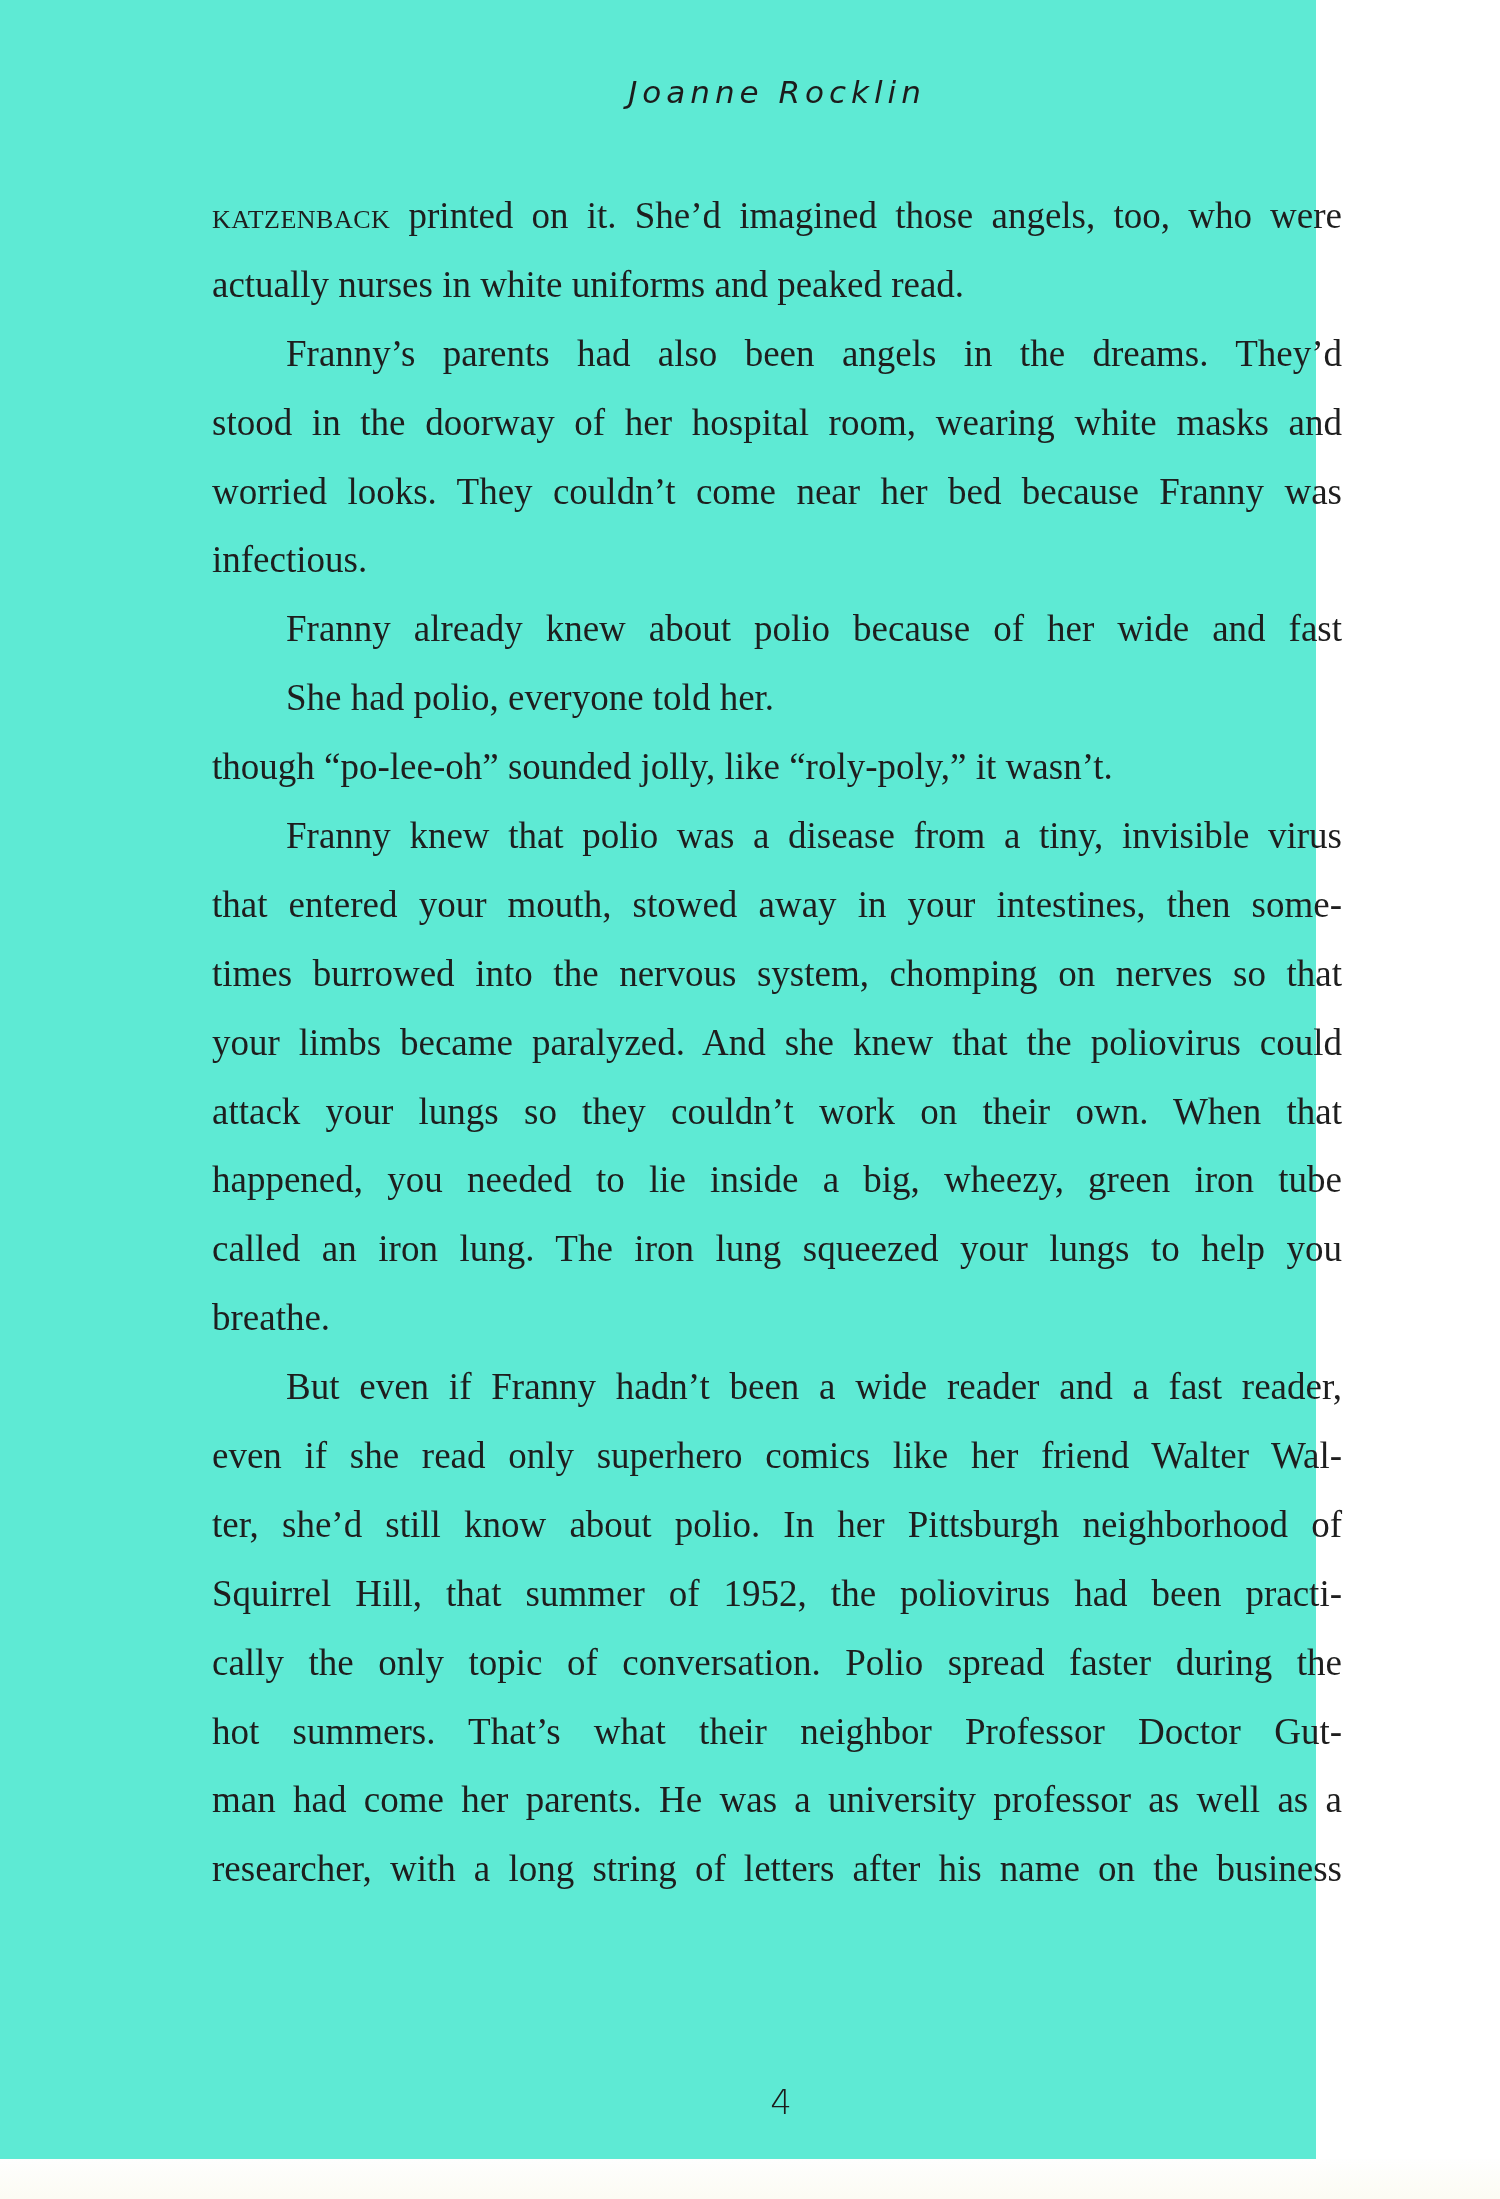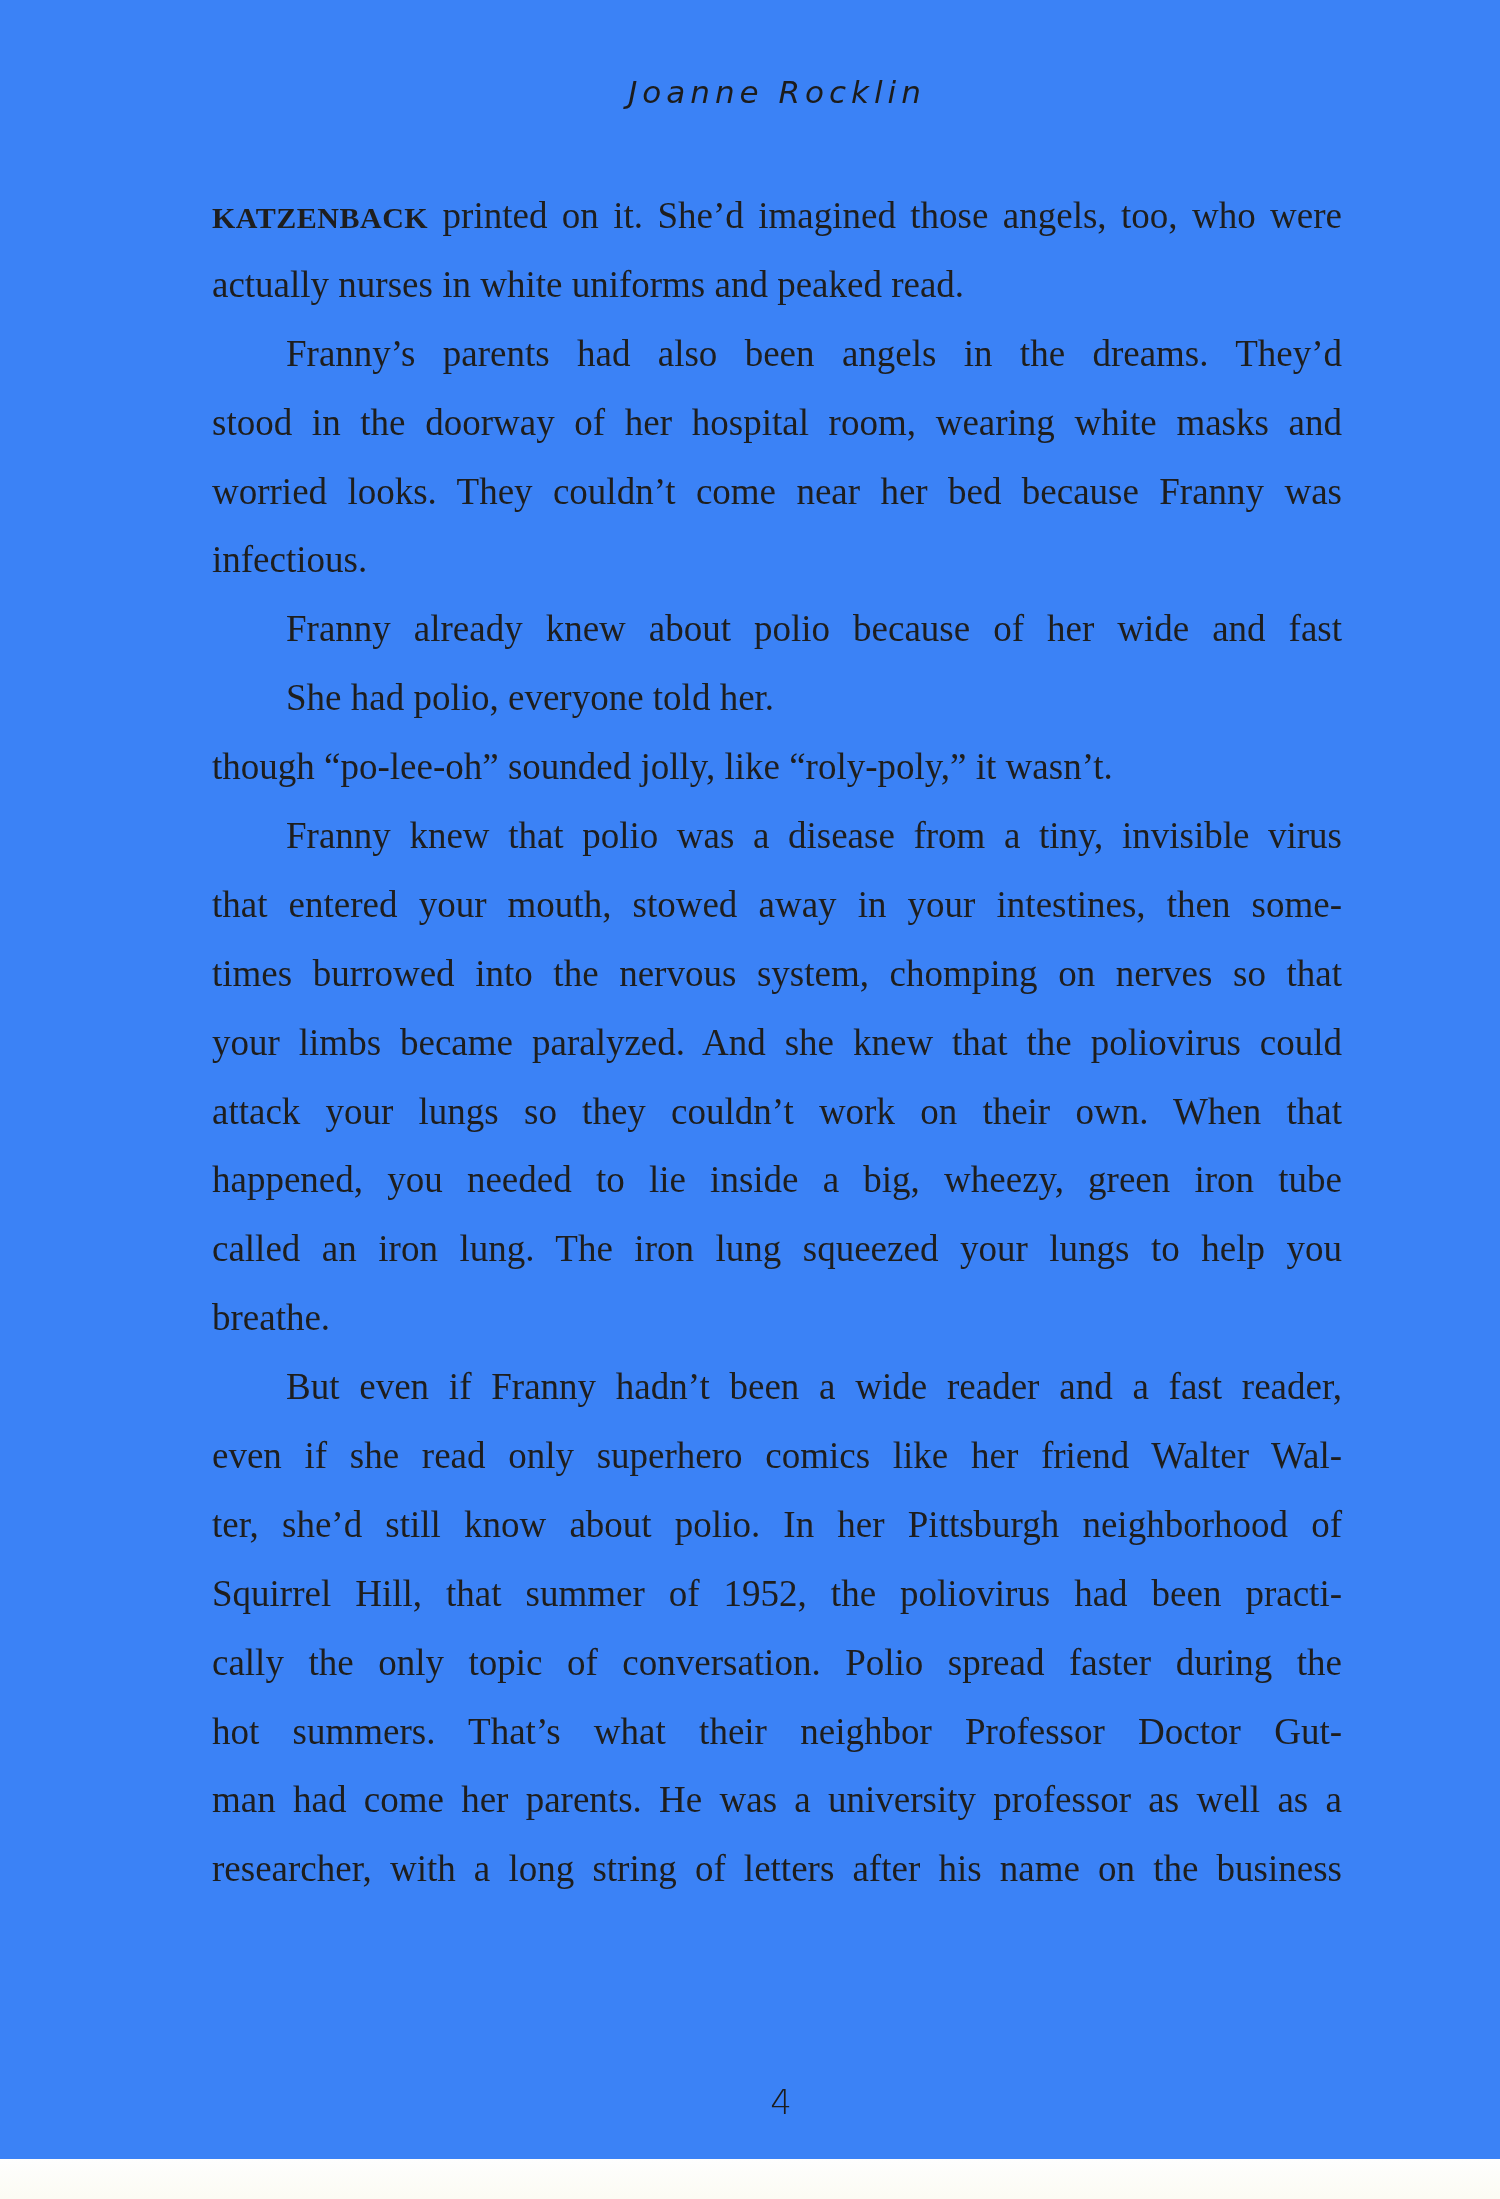--- a/index.html
+++ b/index.html
@@ -1,31 +1,31 @@
 <!DOCTYPE html>
 <html><head>
 <meta charset="utf-8">
 <style>
   html, body { margin: 0; padding: 0; background: #ffffff; }
   body { width: 1500px; height: 2199px; position: relative; overflow: hidden; }
-  .page { position: absolute; left: 0; top: 0; width: 1500px; height: 2199px; background: #3b82f6; }
+  .page { position: absolute; left: 0; top: 0; width: 1316px; height: 2199px; background: #5eead4; }
   .running-head {
     position: absolute; top: 74px; left: 0; width: 1554px; text-align: center;
     font-family: "DejaVu Sans", sans-serif; font-size: 31px; letter-spacing: 5px;
     color: #1c1c1c; font-weight: 300; font-style: italic;
   }
   .body-text {
     position: absolute; left: 212px; top: 182px; width: 1130px;
     font-family: "Liberation Serif", serif; font-size: 37px; line-height: 68.9px;
     color: #1e1e1e;
   }
   .line { display: block; height: 68.9px; white-space: nowrap; text-align: justify; text-align-last: justify; }
   .line.last { text-align-last: left; }
   .line.indent { padding-left: 74px; }
-  .sc-cap { font-size: 30px; letter-spacing: 0.5px; font-weight: bold; }
+  .sc-cap { font-size: 26px; letter-spacing: 0.5px; }
   em { font-style: italic; }
   .folio {
     position: absolute; top: 2082px; left: 0; width: 1562px; text-align: center;
     font-family: "DejaVu Sans", sans-serif; font-size: 34px; color: #1c1c1c; font-weight: 300;
   }
   .bottom-tint { position: absolute; left: 0; bottom: 0; width: 1500px; height: 40px; background: linear-gradient(#fefefe, #fcfbf3); }
 </style>
 </head>
 <body>
 

